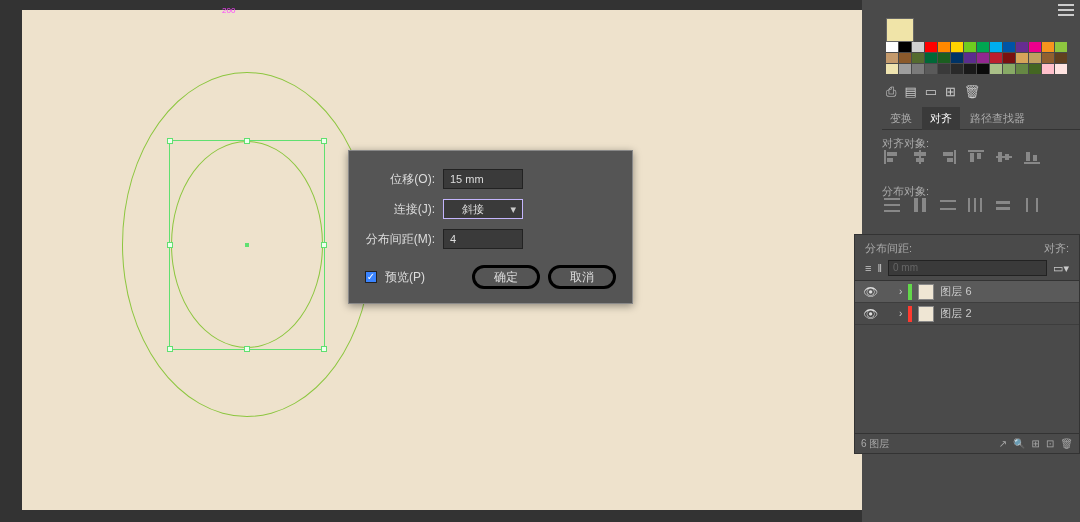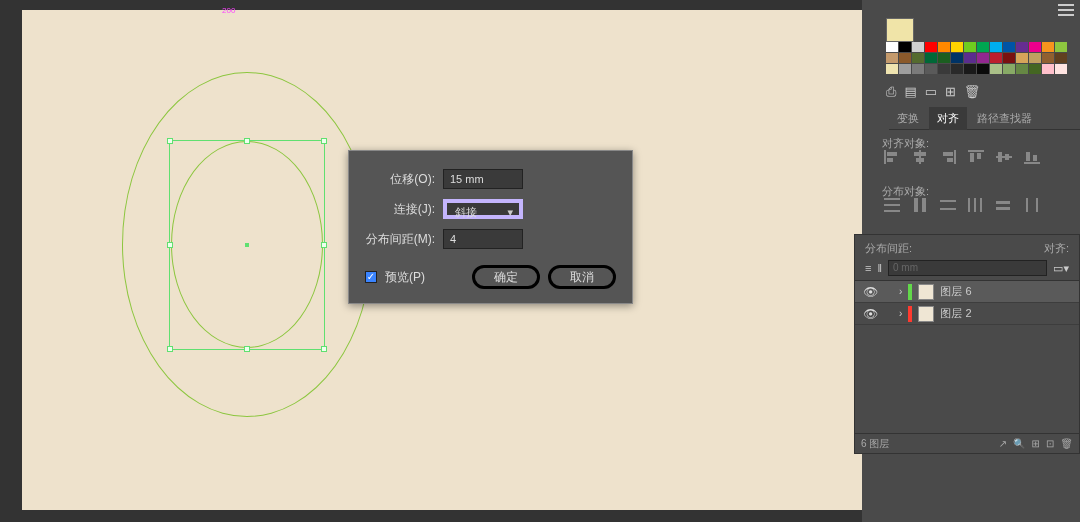--- a/index.html
+++ b/index.html
@@ -14,35 +14,35 @@
 .bbox .tl{left:-3px;top:-3px}.bbox .tm{left:50%;top:-3px;margin-left:-3px}.bbox .tr{right:-3px;top:-3px}
 .bbox .ml{left:-3px;top:50%;margin-top:-3px}.bbox .mr{right:-3px;top:50%;margin-top:-3px}
 .bbox .bl{left:-3px;bottom:-3px}.bbox .bm{left:50%;bottom:-3px;margin-left:-3px}.bbox .br{right:-3px;bottom:-3px}
 .bbox .ctr{left:50%;top:50%;width:4px;height:4px;margin:-2px 0 0 -2px;background:#60e070}
 .dialog{position:absolute;left:348px;top:150px;width:285px;background:#555;border:1px solid #888;box-shadow:0 2px 8px rgba(0,0,0,.4);font-size:12px;color:#ddd}
 .dialog .title{background:#fff;color:#222;padding:6px 10px;font-size:12px}
 .dialog .body{padding:18px 16px 14px}
 .drow{display:flex;align-items:center;margin-bottom:10px}
 .drow label{width:78px;text-align:right;padding-right:8px;font-size:12px}
 .drow .input{flex:1;max-width:80px;height:20px;background:#3a3a3a;border:1px solid #222;color:#ddd;padding:0 6px;font-size:11px;line-height:18px}
-.drow .select{flex:1;max-width:80px;height:20px;background:#3a3a3a;border:4px solid #c4b5fd;color:#ddd;padding:0 18px 0 8px;font-size:11px;line-height:18px;position:relative}
+.drow .select{flex:1;max-width:80px;height:20px;background:#3a3a3a;border:1px solid #c4b5fd;color:#ddd;padding:0 18px 0 18px;font-size:11px;line-height:18px;position:relative}
 .drow .select:after{content:"▾";position:absolute;right:6px;top:0;color:#ccc}
 .dactions{display:flex;align-items:center;margin-top:16px;gap:8px}
 .dactions .cb{width:12px;height:12px;background:#3a84ff;border:1px solid #222;display:flex;align-items:center;justify-content:center;color:#fff;font-size:10px;line-height:10px}
 .dactions .cbl{font-size:12px;margin-right:auto}
 .dactions .btn{width:68px;height:24px;border:3px solid #000000;border-radius:12px;background:transparent;color:#ddd;font-size:12px;display:flex;align-items:center;justify-content:center}
 
 .rp{position:absolute;right:0;top:0;width:218px;height:522px;background:#4a4a4a;color:#bbb;font-size:11px}
 .menu-ic{position:absolute;right:6px;top:4px;display:flex;flex-direction:column;gap:3px}
 .menu-ic span{width:16px;height:2px;background:#ccc}
 .sw-big{position:absolute;left:24px;top:18px;width:28px;height:24px;background:#f0e4a8;border:1px solid #666}
 .sw-grid{position:absolute;left:24px;top:42px;right:10px;display:grid;grid-template-columns:repeat(14,12px);grid-auto-rows:10px;gap:1px}
 .sw-grid div{width:12px;height:10px}
 .tool-row{position:absolute;left:24px;top:84px;display:flex;gap:8px;color:#ccc;font-size:13px}
-.tabs{position:absolute;left:27px;top:108px;right:0;height:22px;display:flex;align-items:center;gap:2px;border-bottom:1px solid #333}
+.tabs{position:absolute;left:20px;top:108px;right:0;height:22px;display:flex;align-items:center;gap:2px;border-bottom:1px solid #333}
 .tabs .tab{padding:4px 8px;color:#aaa;font-size:11px}
 .tabs .tab.active{background:#3a3a3a;color:#fff}
 .sect-label{display:block;padding:6px 0 4px 20px;color:#aaa;font-size:11px}
 .al-row{display:flex;gap:8px;padding:0 0 6px 20px}
 .al-row .ic{width:20px;height:18px;display:flex;align-items:center;justify-content:center;color:#888}
 .al-row.dist .ic{color:#888}
 .pf-bar{position:absolute;left:0;top:288px;right:0;height:22px;display:flex;align-items:center;border-top:1px solid #333;border-bottom:1px solid #333}
 .pf-bar .tab{padding:0 10px;color:#aaa}
 
 .layers{position:absolute;left:854px;top:234px;width:226px;height:220px;background:#4a4a4a;border:1px solid #333;color:#ccc;font-size:11px}

